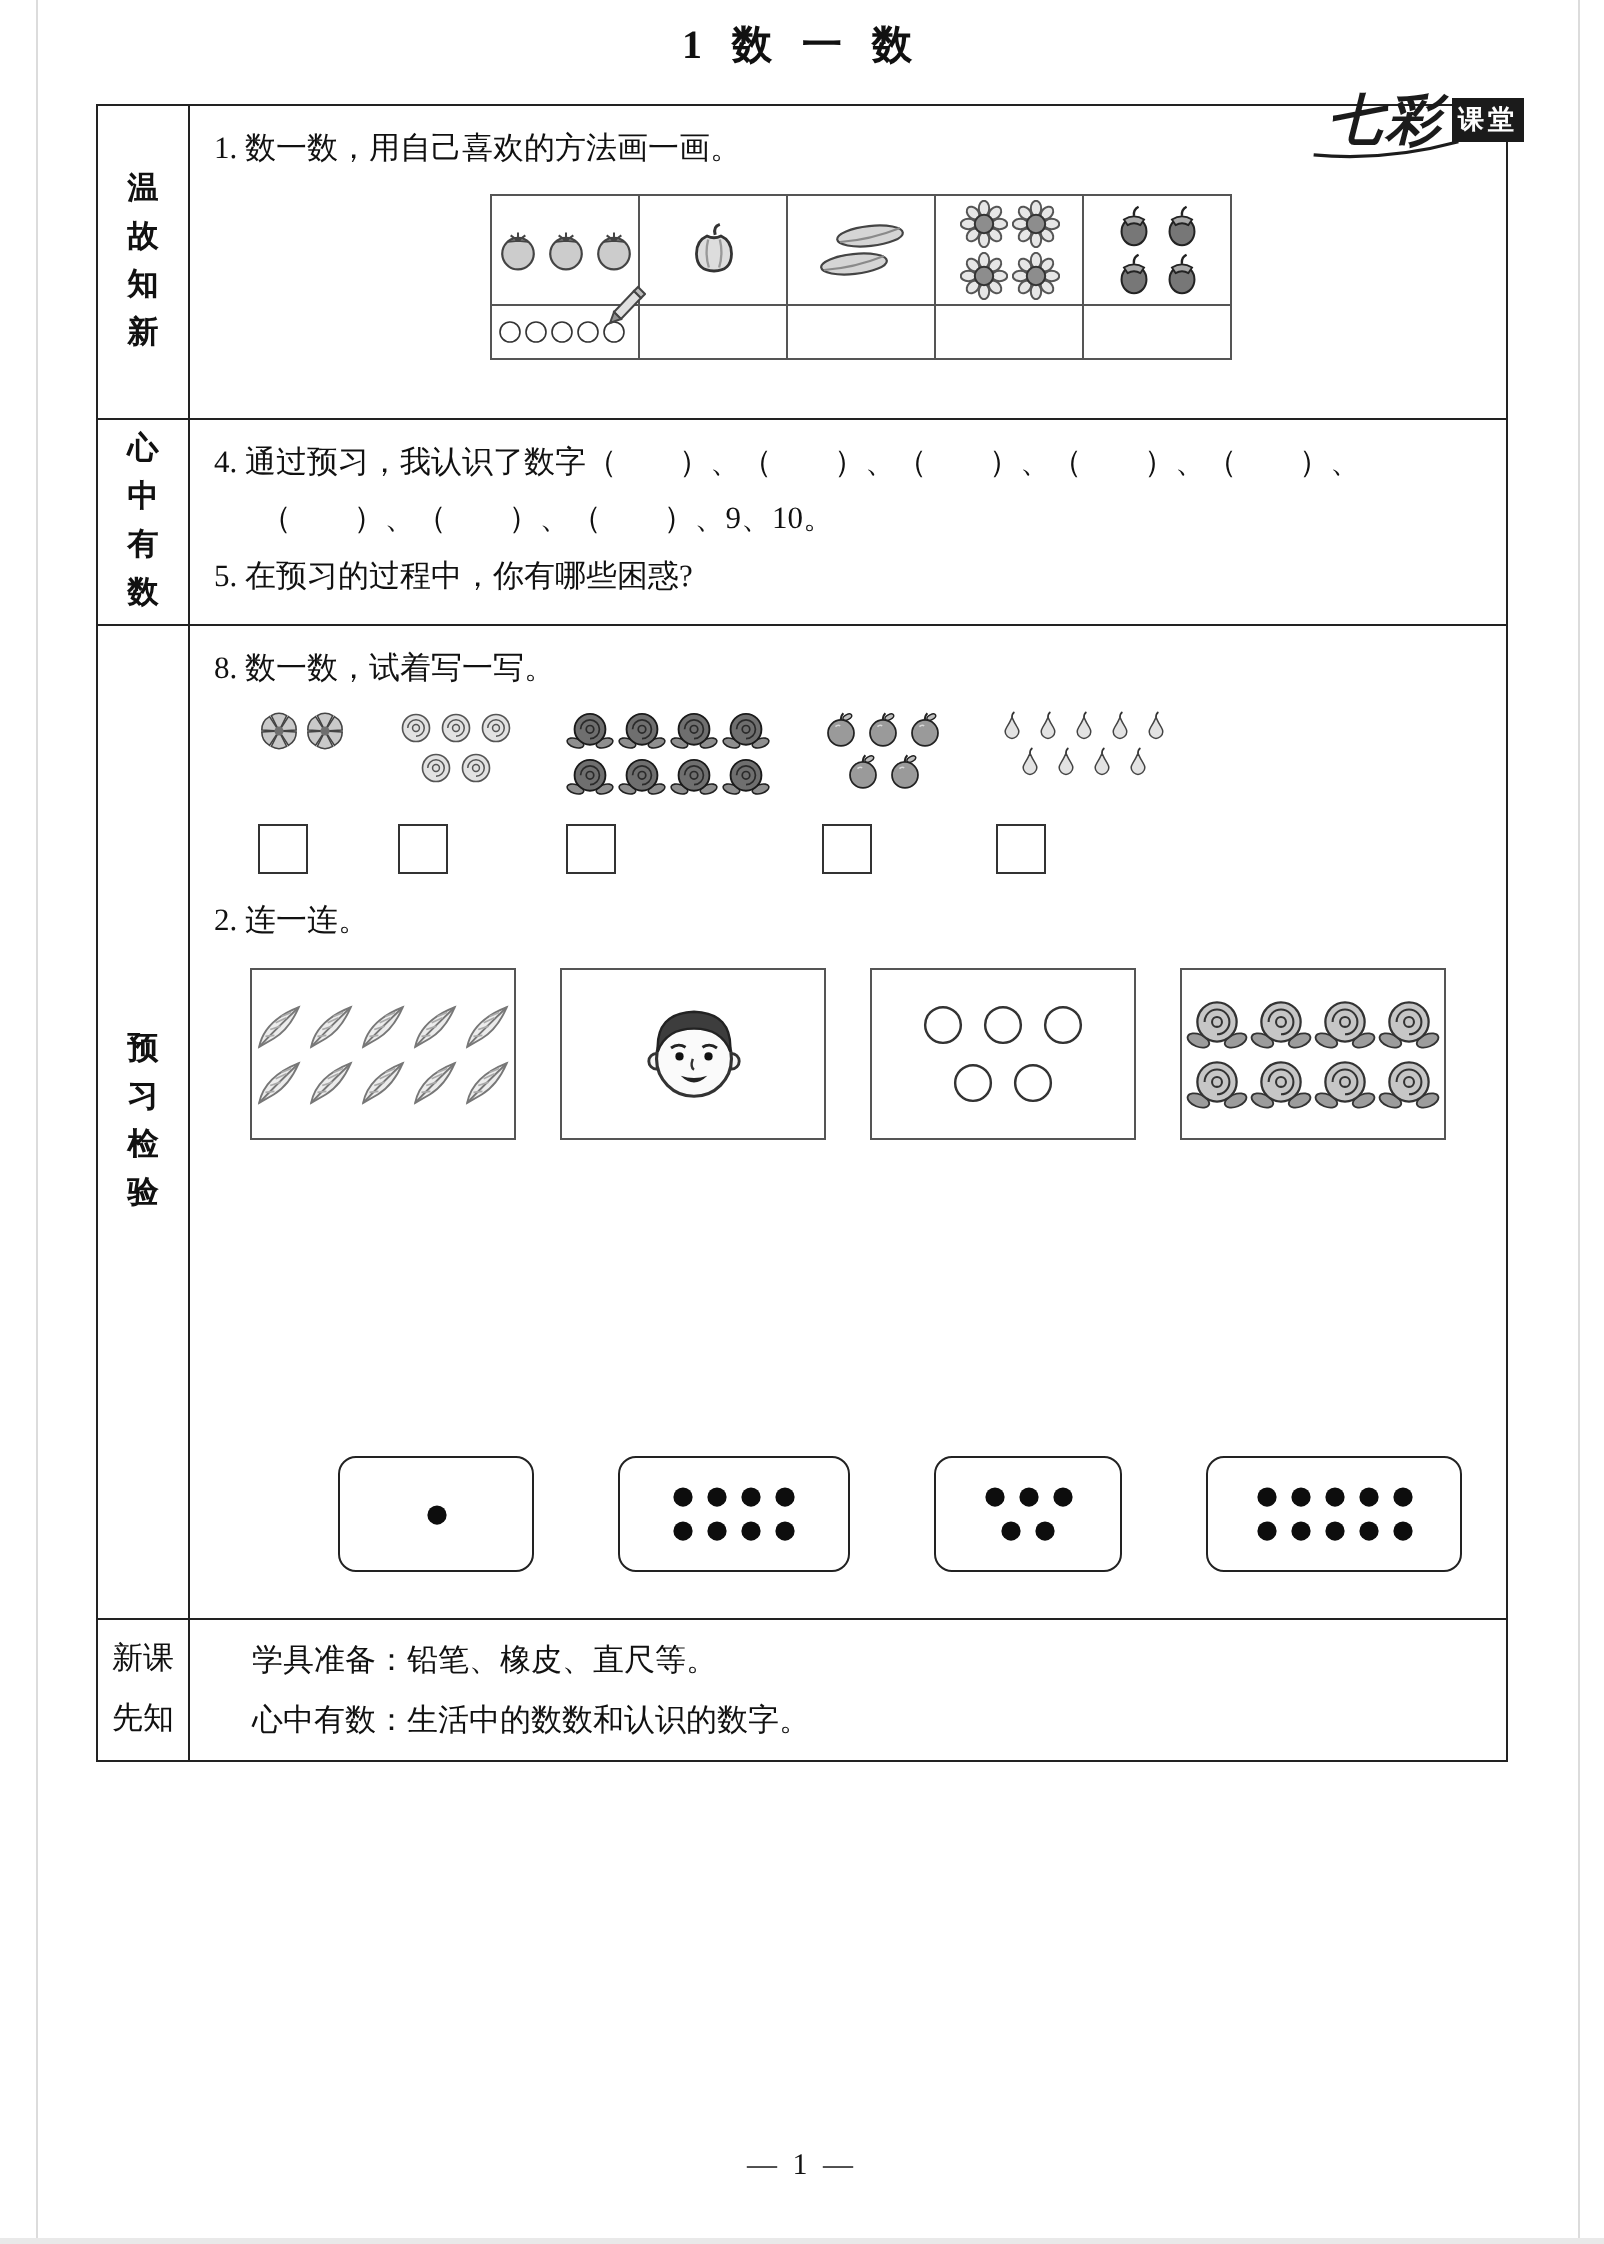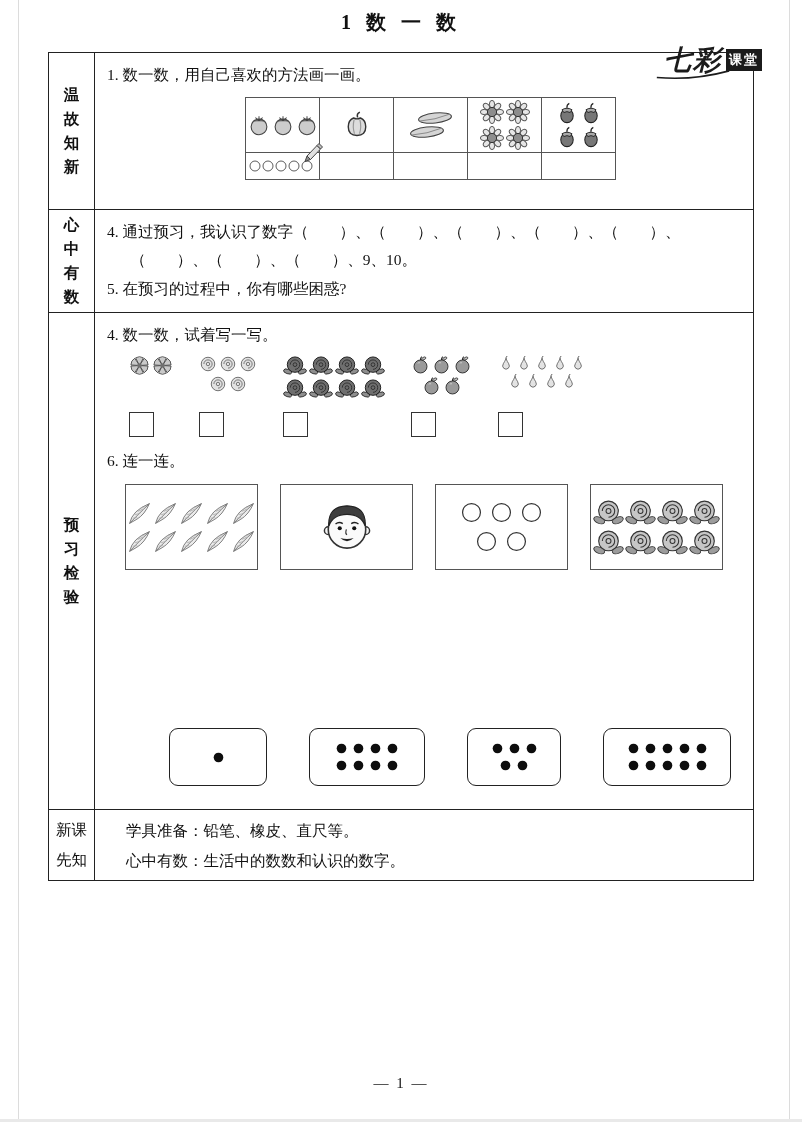--- a/index.html
+++ b/index.html
@@ -351,21 +351,21 @@
         <p class="hang">4. 通过预习，我认识了数字（　　）、（　　）、（　　）、（　　）、（　　）、（　　）、（　　）、（　　）、9、10。</p>
         <p class="hang">5. 在预习的过程中，你有哪些困惑?</p>
       </td>
     </tr>
 
     <tr class="r-check">
       <td class="label-cell">
         <div class="vlabel">预习检验</div>
       </td>
       <td class="content">
-        <p class="hang">4. 数一数，试着写一写。</p>
+        <p class="hang">8. 数一数，试着写一写。</p>
         <div class="groups">
           <div class="group">
             <div class="gicons">
                   <div class="icon-row">
                     <svg class="pic i-pinwheel">
                       <use href="#sym-pinwheel"></use>
                     </svg>
                     <svg class="pic i-pinwheel">
                       <use href="#sym-pinwheel"></use>
                     </svg>
@@ -484,21 +484,21 @@
                       <use href="#sym-pear"></use>
                     </svg>
                     <svg class="pic i-pear">
                       <use href="#sym-pear"></use>
                     </svg>
                   </div>
                 </div>
             <div class="answer-box"></div>
           </div>
         </div>
-        <p class="hang q7">6. 连一连。</p>
+        <p class="hang q7">2. 连一连。</p>
         <div class="match-row">
           <div class="mbox mb-feathers">
                 <div>
                   <div class="icon-row">
                     <svg class="pic i-feather">
                       <use href="#sym-feather"></use>
                     </svg>
                     <svg class="pic i-feather">
                       <use href="#sym-feather"></use>
                     </svg>

